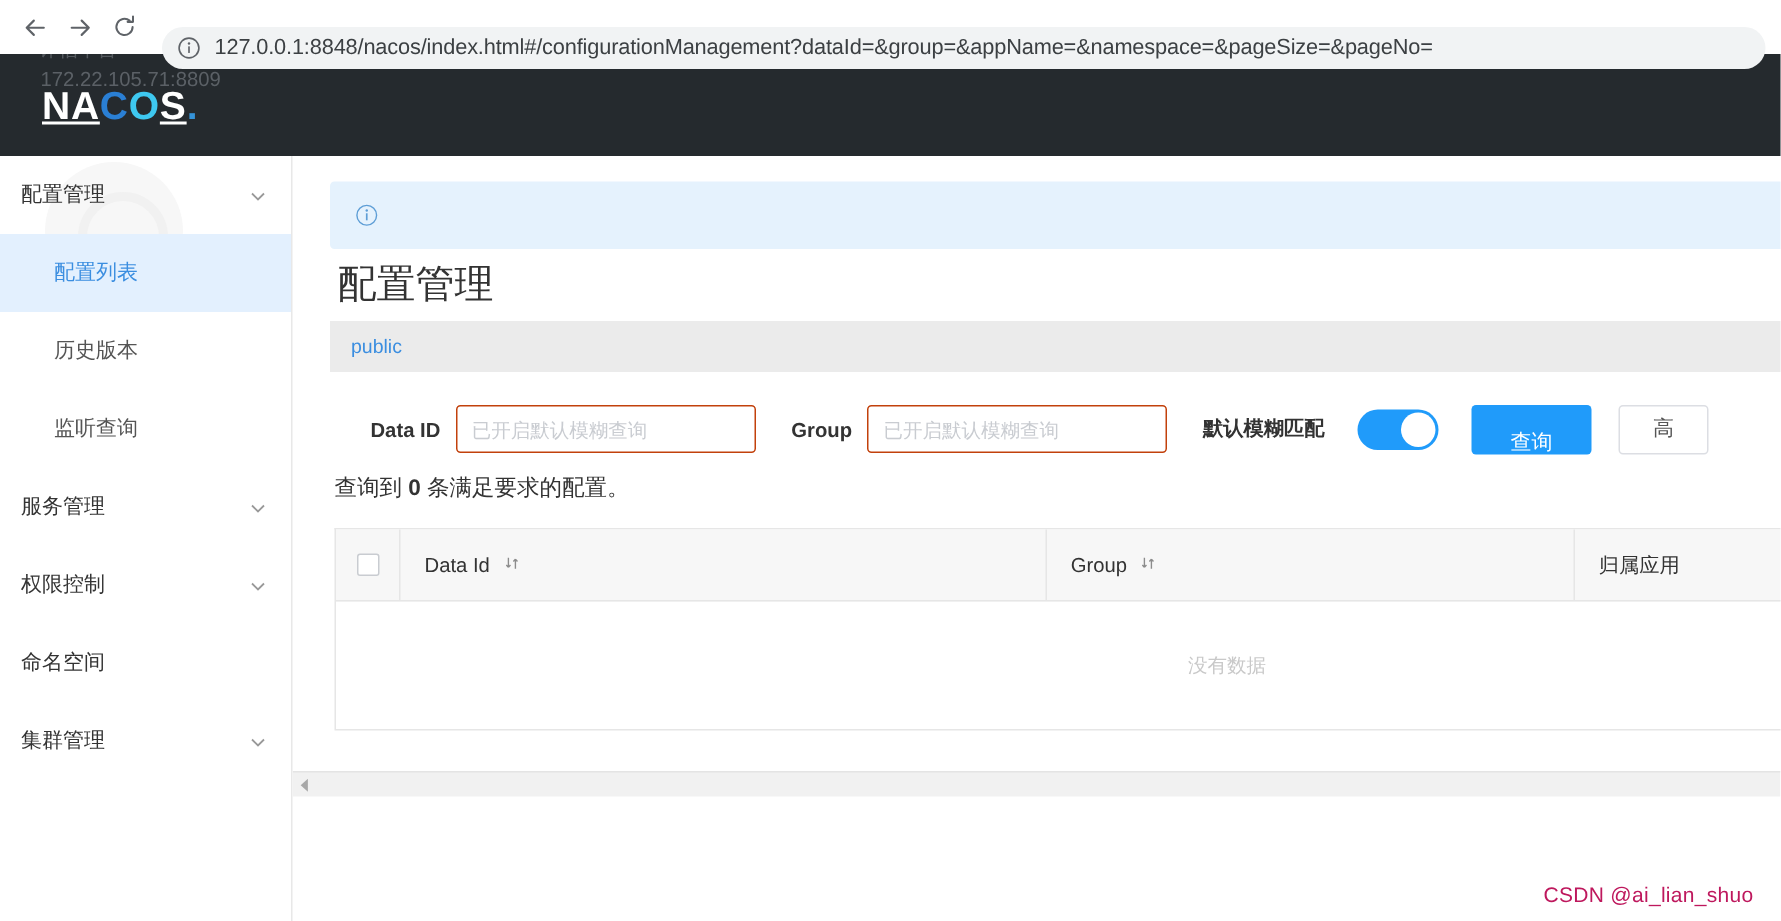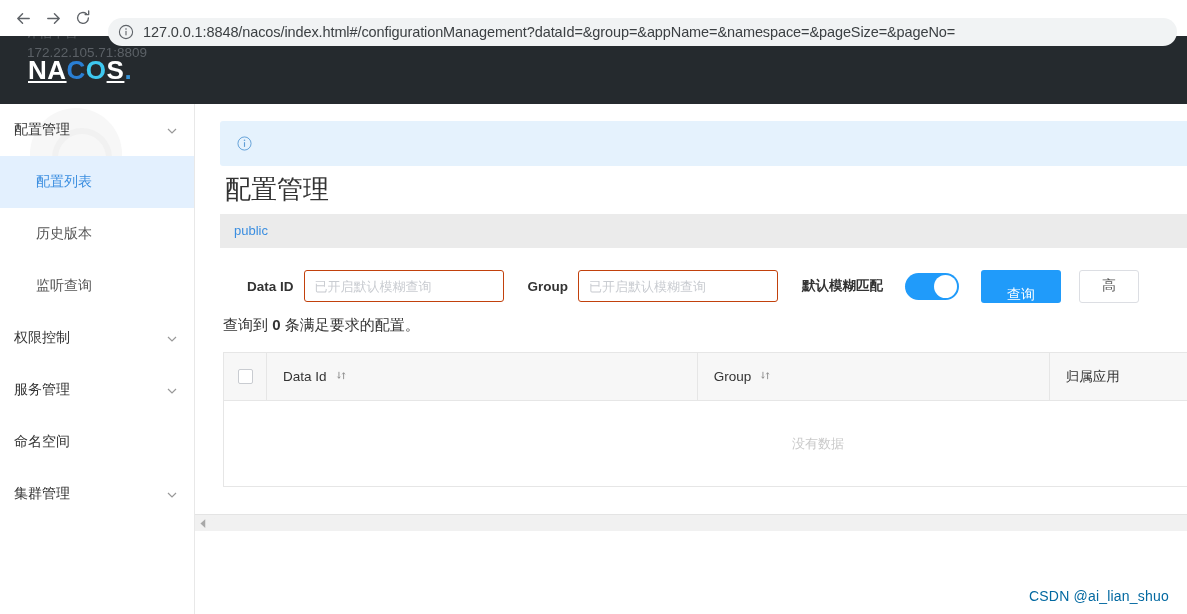--- a/index.html
+++ b/index.html
@@ -362,21 +362,21 @@
     left: 17px; top: 3px;
     width: 760px; height: 11px;
     background: #f1f1f1;
     border-radius: 6px;
   }
 
   .watermark {
     position: absolute;
     right: 18px; bottom: 10px;
     font-size: 14px;
-    color: #0369a1;
+    color: #be185d;
     z-index: 50;
     letter-spacing: .2px;
   }
 </style>
 </head>
 <body>
 
 <div class="nacos-header">
   <div class="logo"><span class="w">NA</span><span class="c1">C</span><span class="c2">O</span><span class="w">S</span><span class="dot">.</span></div>
 </div>
@@ -400,30 +400,30 @@
 
     <div class="menu-sub">
       <span>历史版本</span>
     </div>
 
     <div class="menu-sub">
       <span>监听查询</span>
     </div>
 
     <div class="menu-group">
-      <span>权限控制</span>
+      <span>服务管理</span>
       <span class="chev">
         <svg viewBox="0 0 12 12" width="12" height="12">
             <path d="M2 4 L6 8 L10 4" fill="none" stroke="currentColor" stroke-width="1.2"></path>
           </svg>
       </span>
     </div>
 
     <div class="menu-group">
-      <span>服务管理</span>
+      <span>权限控制</span>
       <span class="chev">
         <svg viewBox="0 0 12 12" width="12" height="12">
             <path d="M2 4 L6 8 L10 4" fill="none" stroke="currentColor" stroke-width="1.2"></path>
           </svg>
       </span>
     </div>
 
     <div class="menu-group">
       <span>命名空间</span>
     </div>

